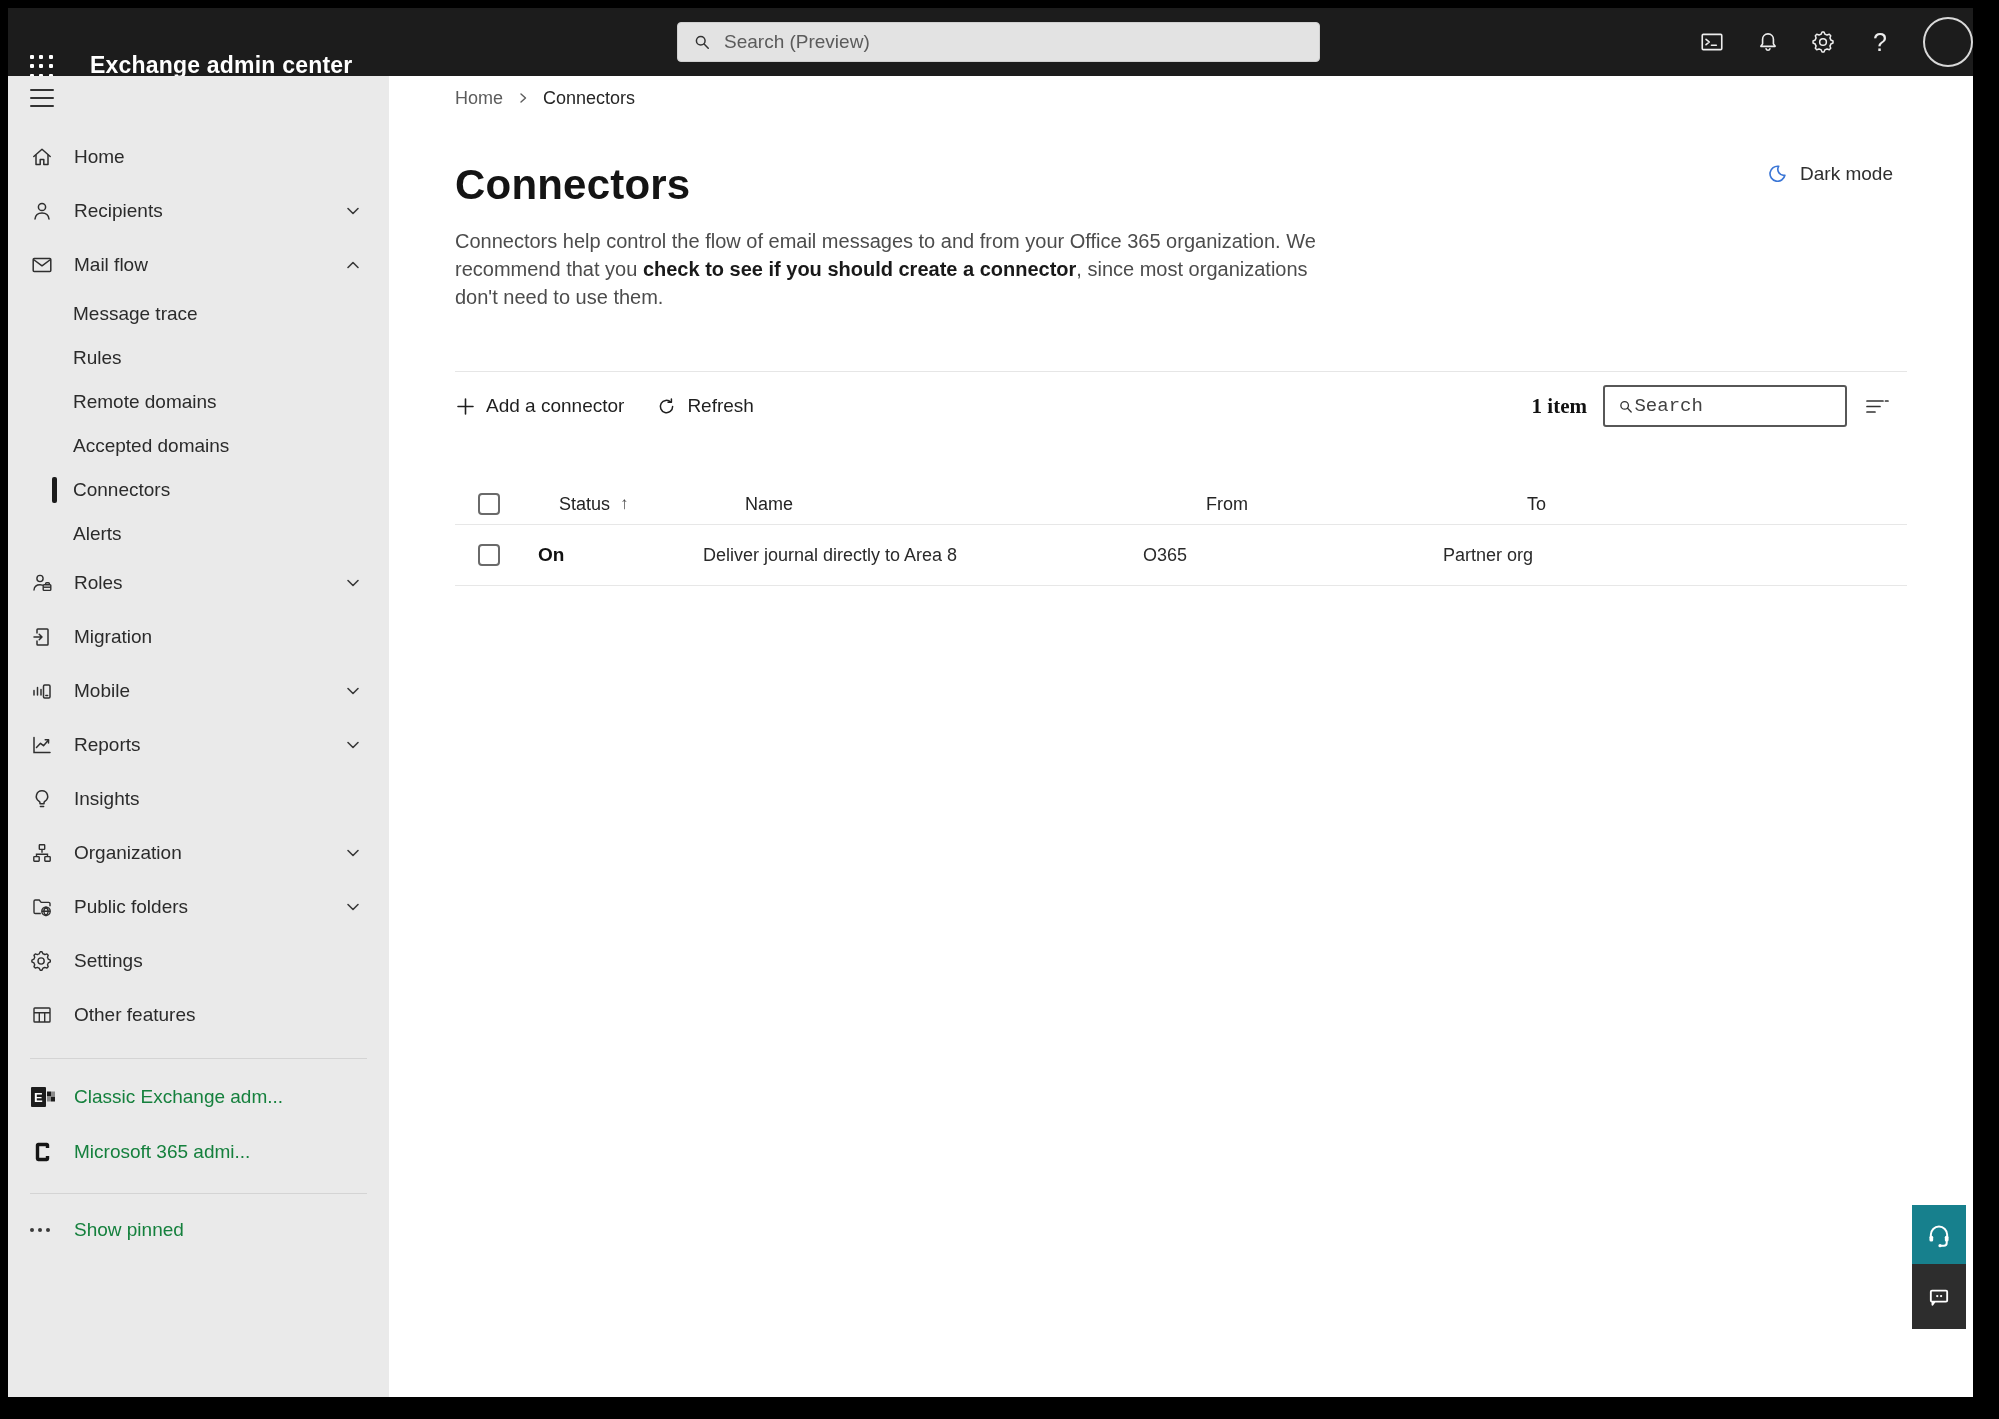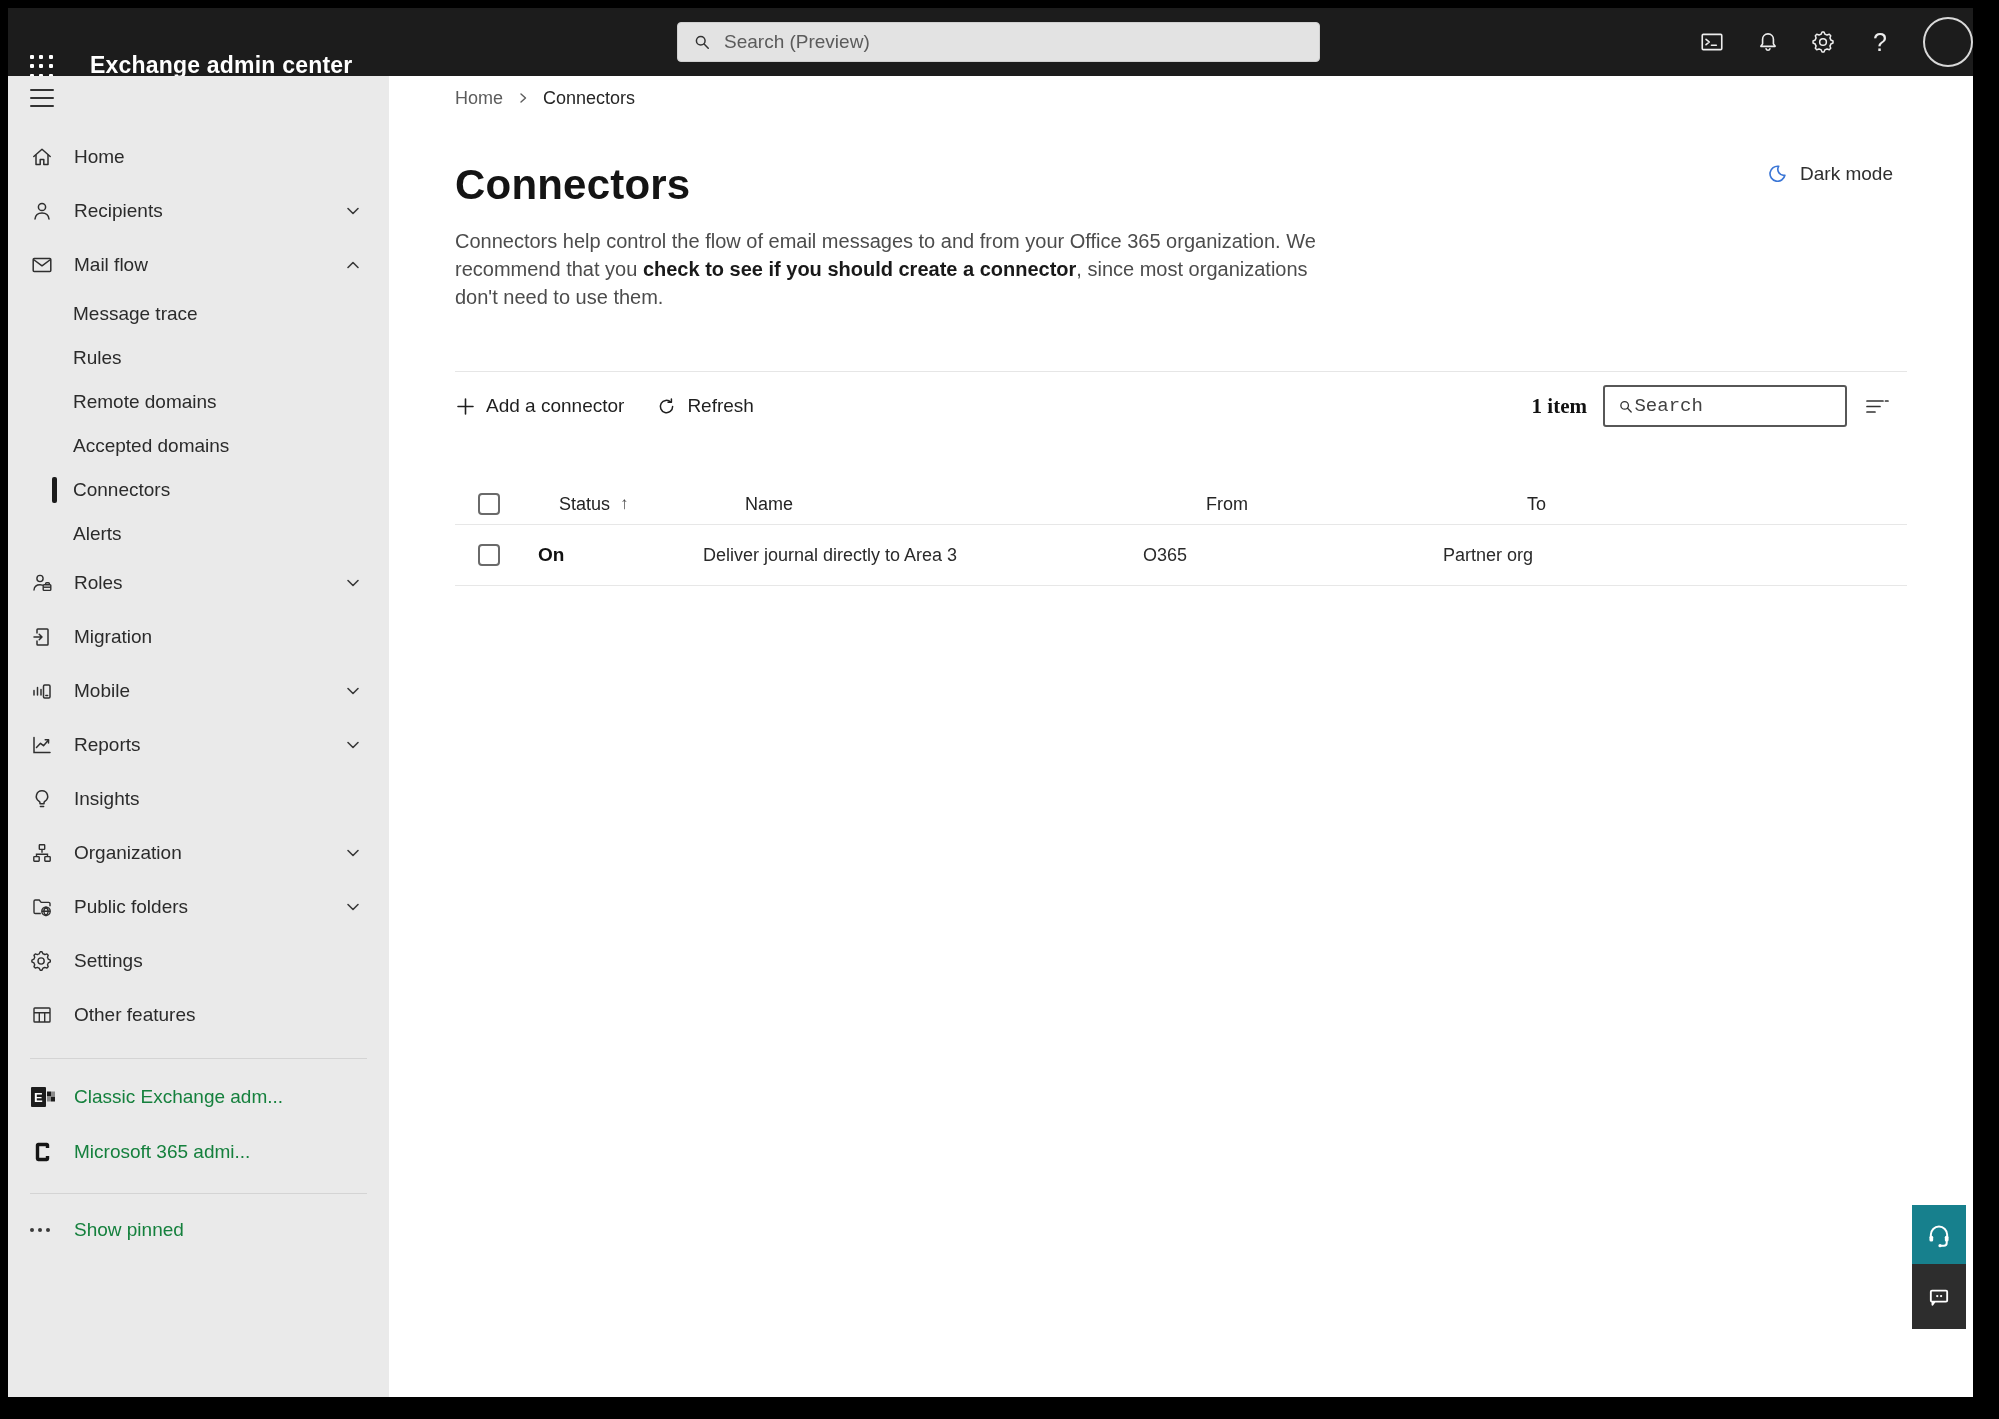--- a/index.html
+++ b/index.html
@@ -426,21 +426,21 @@
       <div class="hcell">
         <span>To</span>
       </div>
     </div>
 
     <div class="grid-row">
       <div>
           <div class="cb"></div>
         </div>
       <div class="cell status">On</div>
-      <div class="cell">Deliver journal directly to Area 3</div>
+      <div class="cell">Deliver journal directly to Area 8</div>
       <div class="cell">O365</div>
       <div class="cell">Partner org</div>
     </div>
   </div>
 </main>
 
 <div class="float-stack">
   <div class="fbtn headset">
     <svg width="28" height="28" viewBox="0 0 24 24" fill="none" stroke="#fff" stroke-width="1.7">
       <path d="M5 13.5 v-1.7 a7 7 0 0 1 14 0 v1.7"></path>

